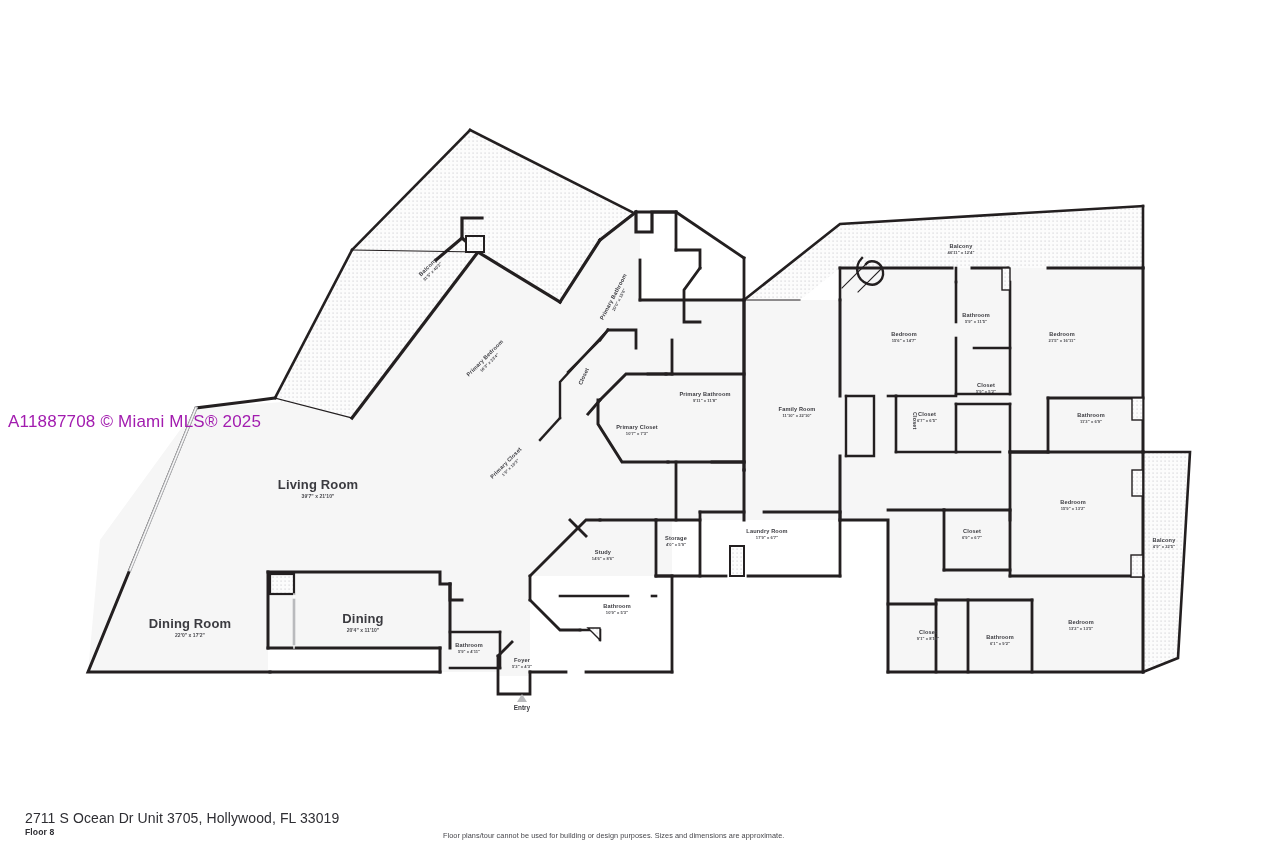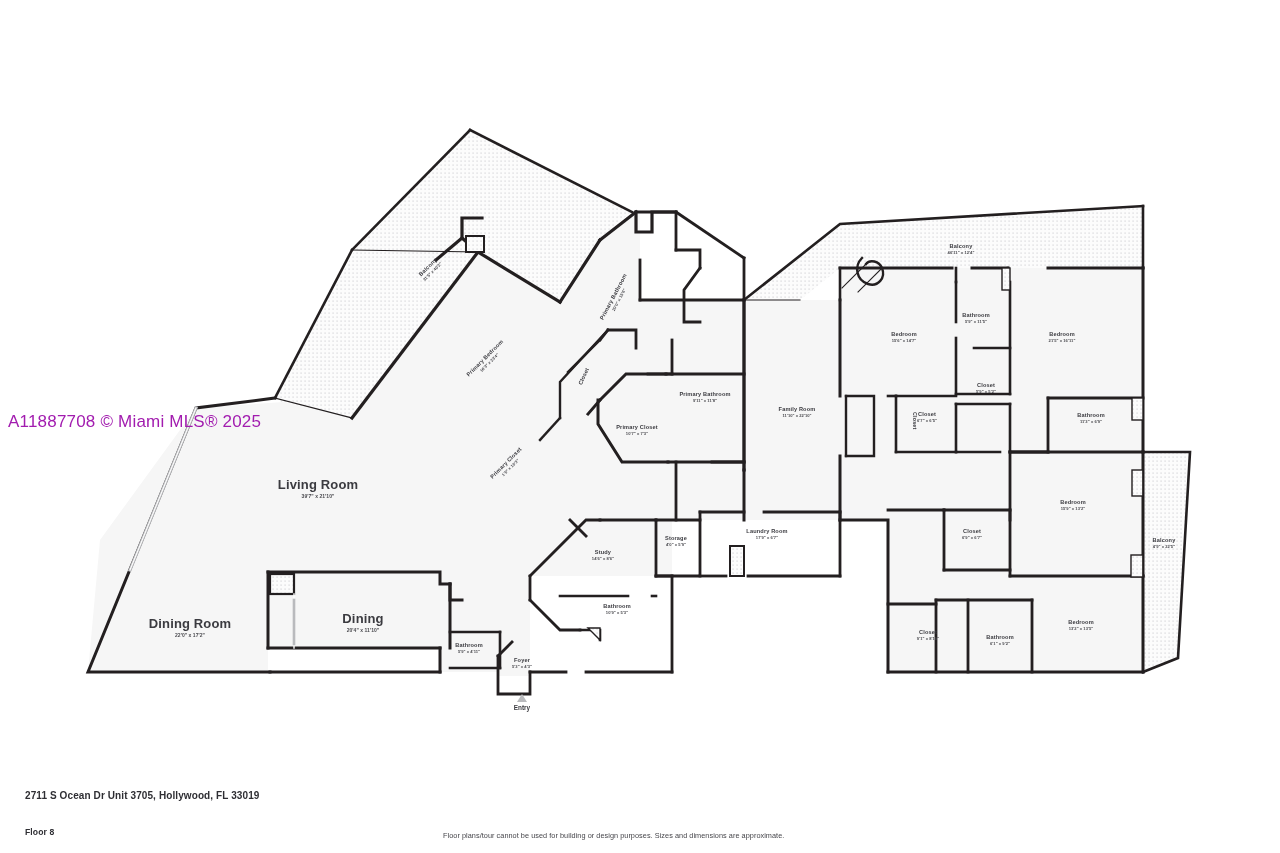--- a/index.html
+++ b/index.html
@@ -90,22 +90,22 @@
     margin-top: 2px;
     font-size: 6.4px;
     font-weight: bold;
     color: #3b3b40;
     white-space: nowrap;
   }
 
   
   #footer { position: absolute; left: 0; top: 790px; width: 1280px; z-index: 50; }
   #addr {
-    position: absolute; left: 25px; top: 0;
-    font-size: 10px; font-weight: bold; color: #2e2e33;
+    position: absolute; left: 25px; top: 20px;
+    font-size: 14px; font-weight: normal; color: #2e2e33;
     letter-spacing: 0.1px;
   }
   #floor-label {
     position: absolute; left: 25px; top: 37px;
     font-size: 8.6px; font-weight: bold; color: #2e2e33;
     letter-spacing: 0.1px;
   }
   #disclaimer {
     position: absolute; left: 443px; top: 41px;
     font-size: 7.3px; font-weight: normal; color: #46464b;

